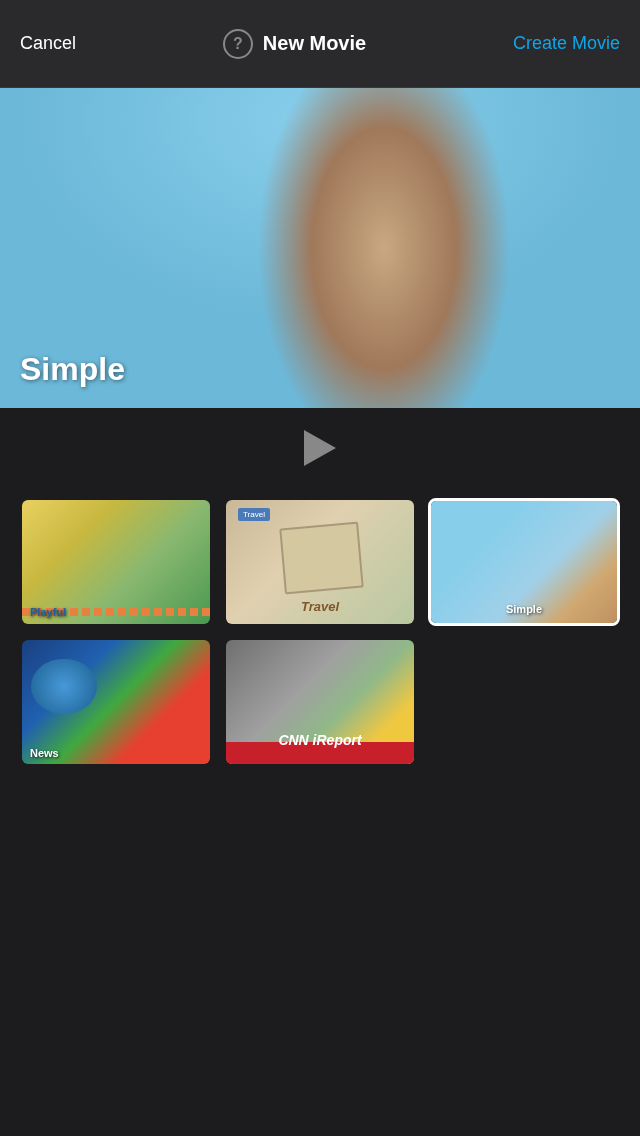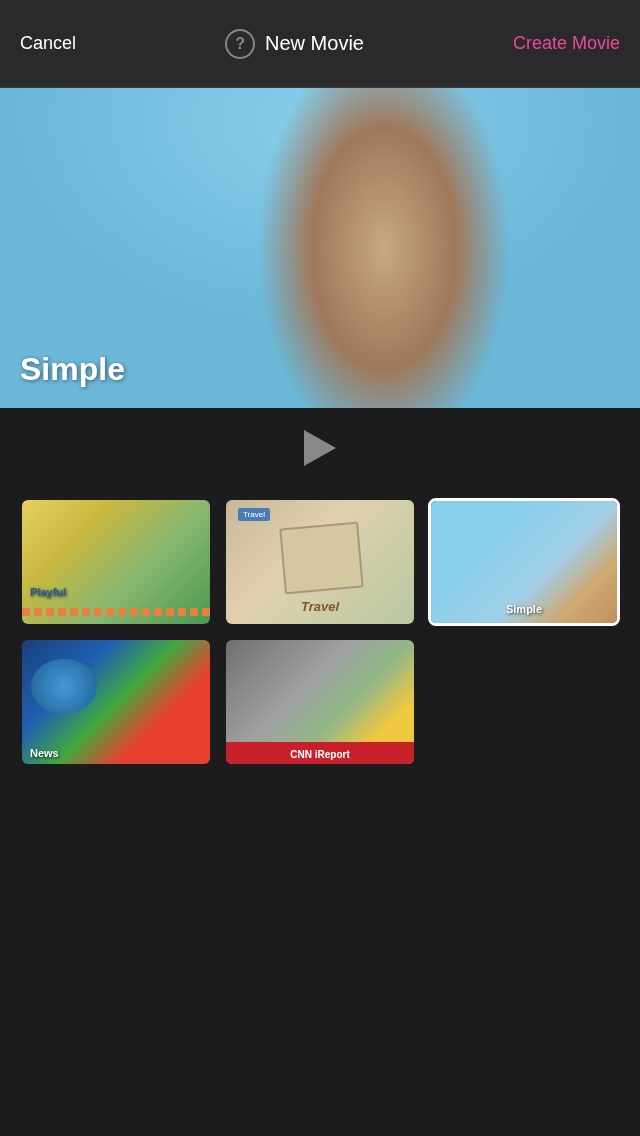--- a/index.html
+++ b/index.html
@@ -37,40 +37,40 @@
 
     .navbar-center {
       display: flex;
       align-items: center;
       gap: 10px;
     }
 
     .navbar-title {
       color: #fff;
       font-size: 20px;
-      font-weight: 400;
+      font-weight: 700;
     }
 
     .help-button {
       width: 30px;
       height: 30px;
       border-radius: 50%;
       border: 2px solid #888;
       background: none;
       color: #888;
       font-size: 16px;
       font-weight: 600;
       cursor: pointer;
       display: flex;
       align-items: center;
       justify-content: center;
     }
 
     .navbar-create {
-      color: #ec4899;
+      color: #0ea5e9;
       font-size: 18px;
       font-weight: 400;
       background: none;
       border: none;
       cursor: pointer;
       padding: 8px 0;
     }
 
     
     .preview-container {
@@ -249,21 +249,21 @@
       bottom: 5px;
       left: 8px;
       color: #fff;
       font-size: 11px;
       font-weight: 600;
       text-shadow: 1px 1px 3px rgba(0,0,0,0.8);
     }
 
     .theme-label-playful {
       color: #2060a0;
-      bottom: 26px;
+      bottom: 6px;
       font-size: 11px;
     }
 
     .theme-label-travel {
       color: #805828;
       font-style: italic;
       font-size: 13px;
       bottom: 10px;
       left: 50%;
       transform: translateX(-50%);
@@ -273,27 +273,28 @@
     .theme-label-simple {
       bottom: 8px;
       left: 50%;
       transform: translateX(-50%);
       font-size: 11px;
       color: #fff;
       text-shadow: 1px 1px 3px rgba(0,0,0,0.7);
     }
 
     .theme-label-cnn {
-      bottom: 4px;
+      bottom: 16px;
       left: 50%;
       transform: translateX(-50%);
-      font-size: 10px;
+      font-size: 14px;
       color: #fff;
       text-shadow: none;
       z-index: 2;
+      font-style: italic;
     }
 
     
     .travel-tag {
       position: absolute;
       top: 8px;
       left: 12px;
       background: #4a7ab8;
       color: #fff;
       font-size: 8px;

